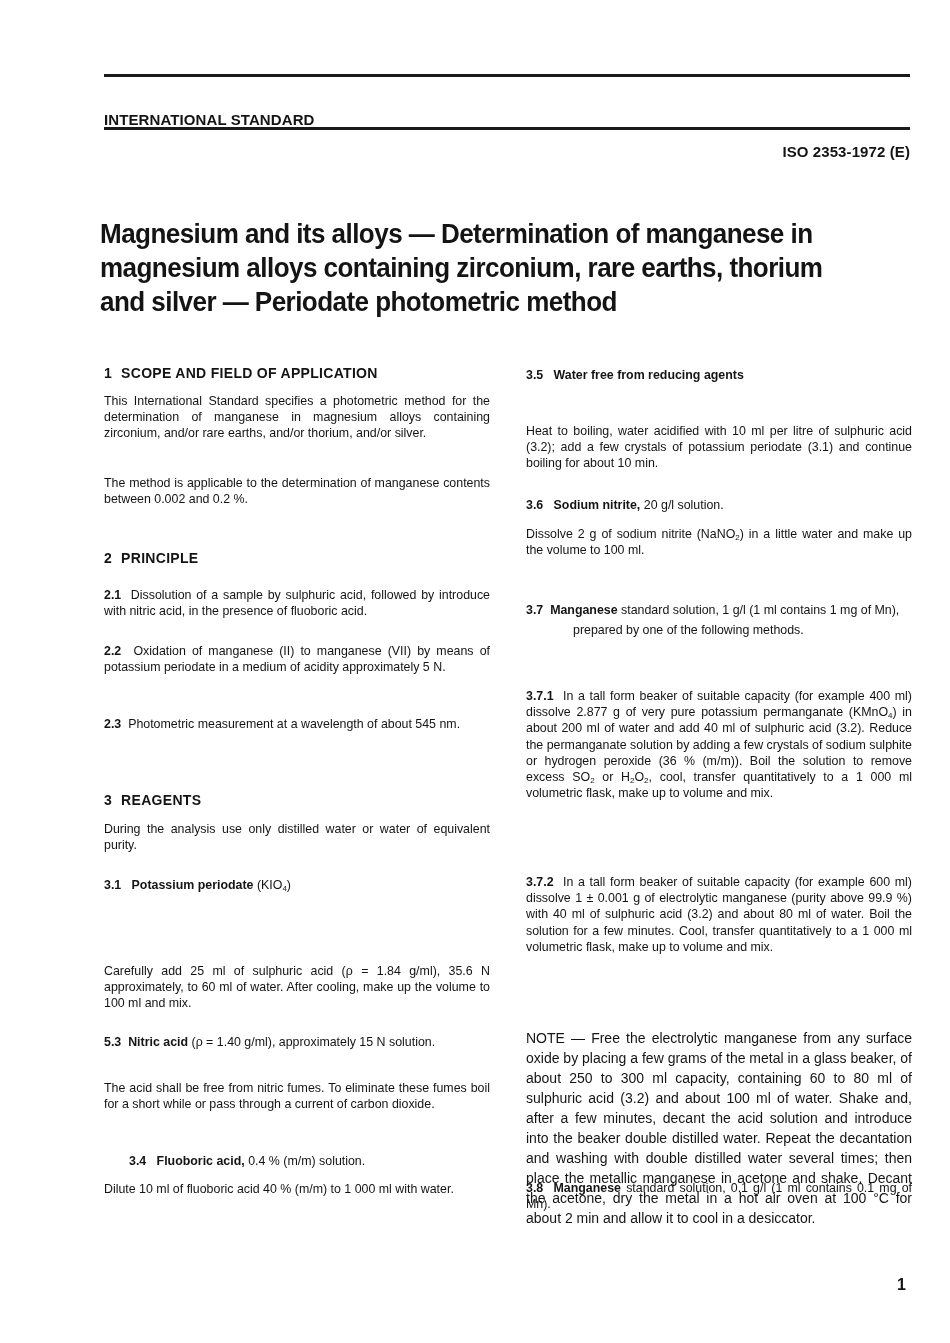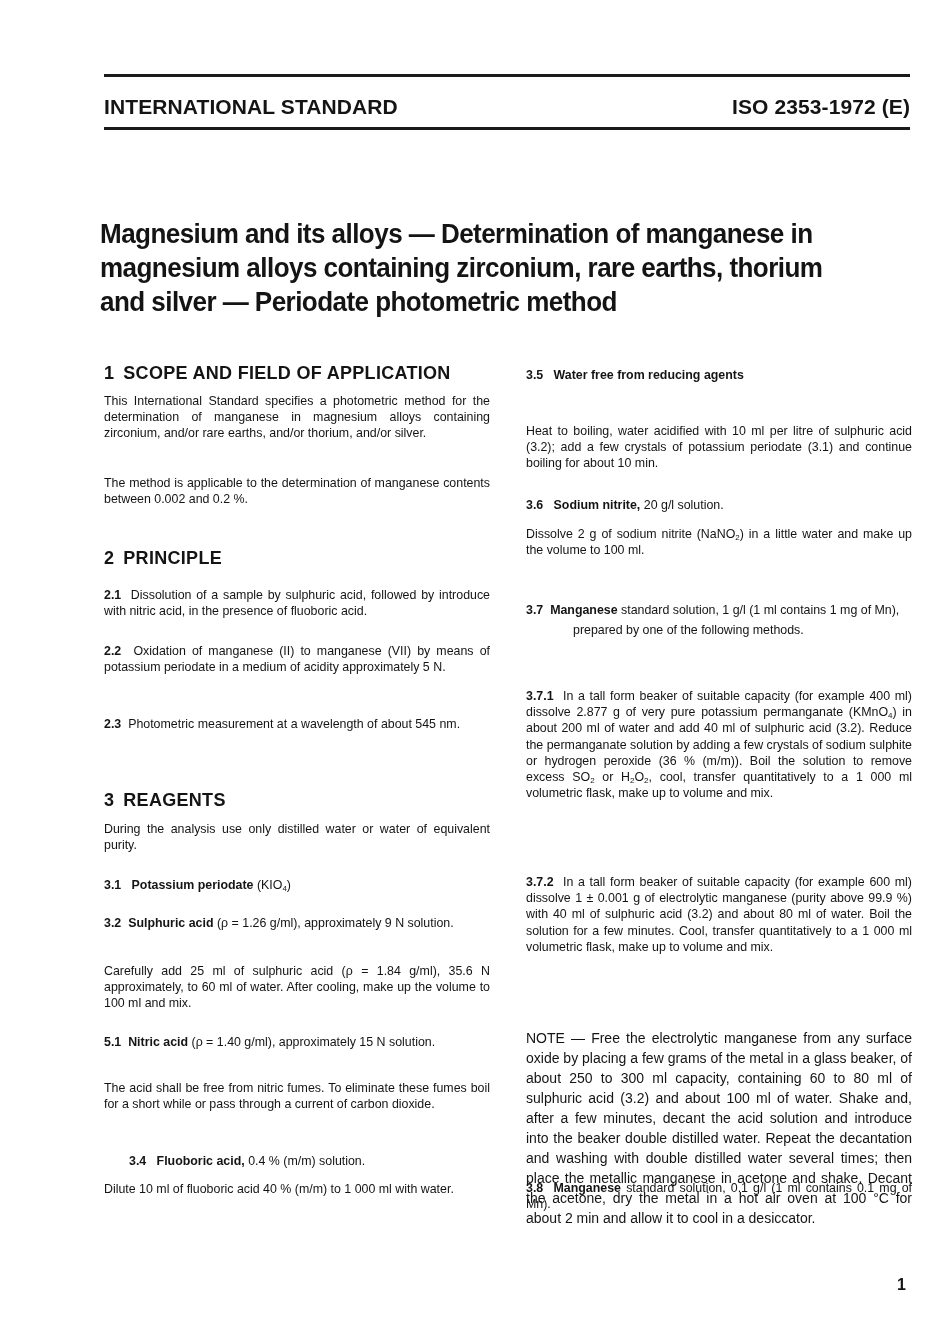--- a/index.html
+++ b/index.html
@@ -1,25 +1,25 @@
 <!DOCTYPE html>
 <html><head>
 <meta charset="utf-8">
 <style>
   html, body { margin: 0; padding: 0; background: #ffffff; }
   body { width: 950px; height: 1343px; position: relative; overflow: hidden; color: #141414; font-family: "Liberation Sans", sans-serif; }
   .rule { position: absolute; left: 104px; width: 806px; height: 3px; background: #1a1a1a; }
-  .hdr { position: absolute; top: 95px; font-weight: bold; font-size: 21px; letter-spacing: 0.1px; }
+  .hdr { position: absolute; top: 111px; font-weight: bold; font-size: 15px; letter-spacing: 0.1px; }
   .hdr-left { left: 104px; }
-  .hdr-right { right: 40px; }
+  .hdr-right { right: 40px; margin-top: 32px; }
   .title { position: absolute; left: 100px; top: 217px; width: 790px; font-family: "Liberation Sans", sans-serif; font-weight: bold; font-size: 28px; line-height: 34px; letter-spacing: -0.6px; transform: scaleX(0.93); transform-origin: left top; }
   .col { position: absolute; width: 386px; font-size: 12.4px; line-height: 16.2px; }
   .col p { margin: 0; text-align: justify; }
   .blk { position: absolute; left: 0; width: 100%; }
-  .sec { font-weight: bold; font-size: 18px; letter-spacing: 0.3px; }
+  .sec { font-weight: bold; font-size: 14px; letter-spacing: 0.3px; }
   .sec .num { margin-right: 9px; }
   .b { font-weight: bold; }
   .note { font-size: 14px; line-height: 20px; }
   sub { font-size: 8px; vertical-align: -2px; line-height: 0; }
   .pageno { position: absolute; right: 44px; top: 1276px; font-weight: bold; font-size: 16px; }
 </style>
 </head>
 <body>
 
 <div class="rule" style="top:74px;"></div>
@@ -57,29 +57,24 @@
     <span class="num">3</span><span>REAGENTS</span>
   </div>
   <p class="blk" style="top:821px;">During the analysis use only distilled water or water of equivalent purity.</p>
 
   <p class="blk" style="top:877px;">
     <span class="b">3.1</span>&nbsp;&nbsp;
     <span class="b">Potassium periodate</span>
     <span><span>(KIO</span><sub>4</sub><span>)</span></span>
   </p>
 
-  <p class="blk" style="top:915px;">
-    <span class="b">3.2</span>&nbsp;
-    <span class="b">Sulphuric acid</span>
-    <span>(ρ = 1.26 g/ml), approximately 9 N solution.</span>
-  </p>
   <p class="blk" style="top:963px;">Carefully add 25 ml of sulphuric acid (ρ = 1.84 g/ml), 35.6 N approximately, to 60 ml of water. After cooling, make up the volume to 100 ml and mix.</p>
 
   <p class="blk" style="top:1034px;">
-    <span class="b">5.1</span>&nbsp;
+    <span class="b">5.3</span>&nbsp;
     <span class="b">Nitric acid</span>
     <span>(ρ = 1.40 g/ml), approximately 15 N solution.</span>
   </p>
   <p class="blk" style="top:1080px;">The acid shall be free from nitric fumes. To eliminate these fumes boil for a short while or pass through a current of carbon dioxide.</p>
 
   <p class="blk" style="top:1153px;margin-left:25px;">
     <span class="b">3.4</span>&nbsp;&nbsp;
     <span class="b">Fluoboric acid,</span>
     <span>0.4 % (m/m) solution.</span>
   </p>

